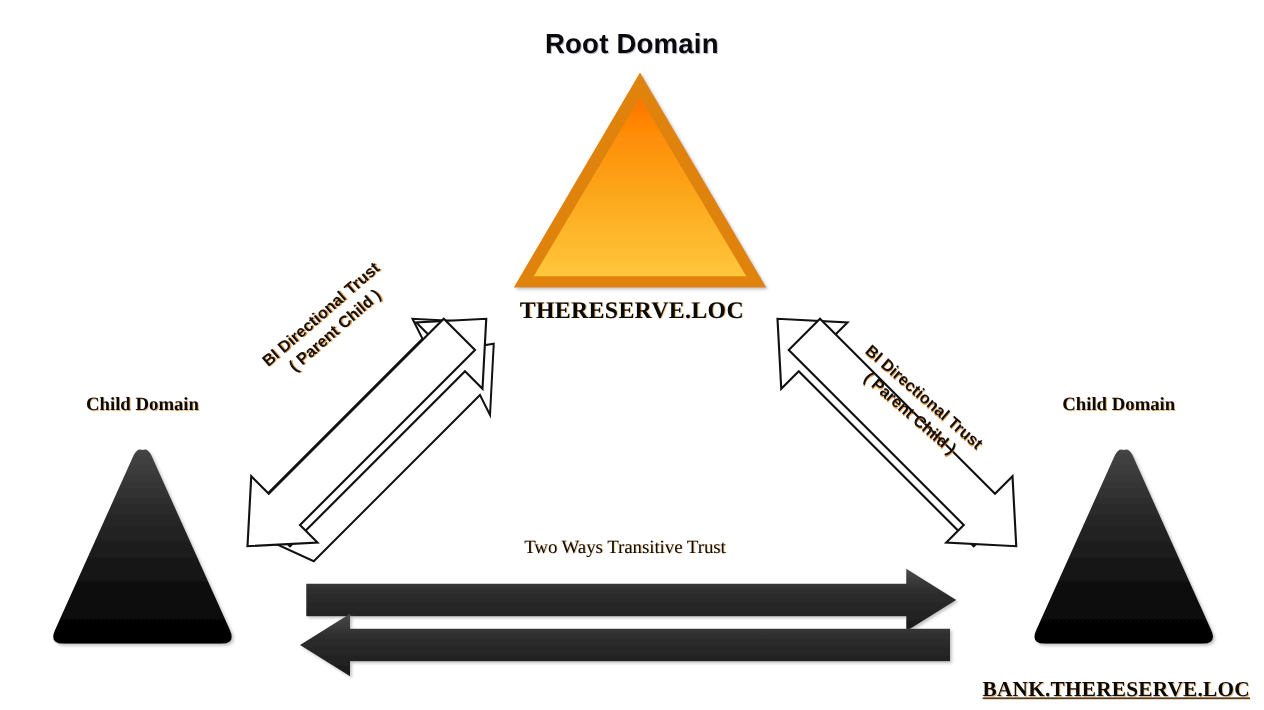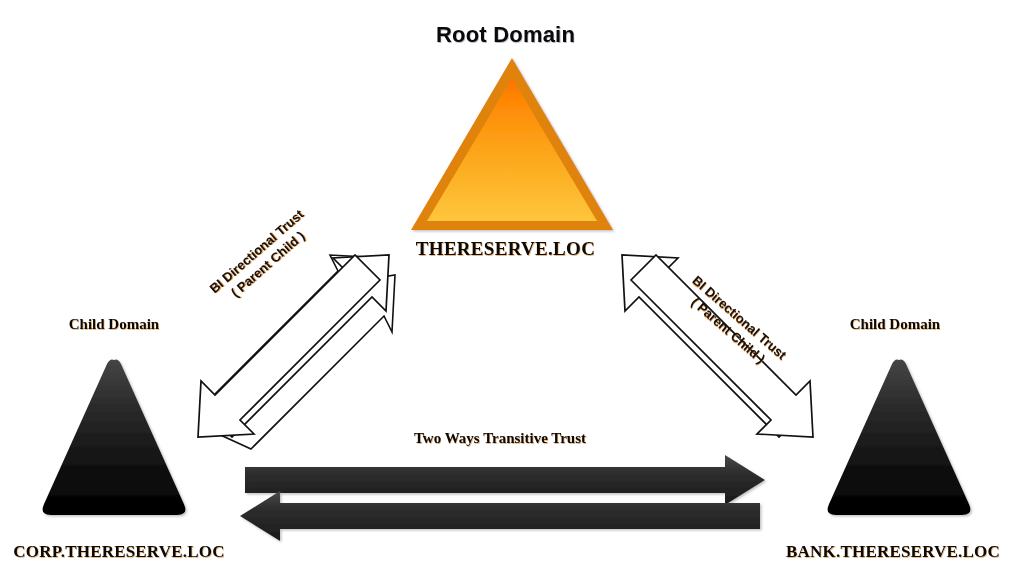--- a/index.html
+++ b/index.html
@@ -74,31 +74,32 @@
     font-size: 17px;
     letter-spacing: 0.2px;
   }
   #right-child-name {
     left: 775px;
     top: 542px;
     width: 236px;
     text-align: center;
     font-size: 17px;
     letter-spacing: 0.2px;
+    text-decoration: underline;
   }
   .transitive-label {
     position: absolute;
     left: 330px;
     top: 429px;
     width: 340px;
     text-align: center;
     font-size: 15px;
     line-height: 19px;
     color: #0a0a0a;
-    font-weight: bold;
+    font-weight: normal;
     font-family: "Liberation Serif", serif;
     text-shadow: 0.7px 0.7px 0 rgba(225,130,20,0.55);
   }
   .diag-label {
     position: absolute;
     font-family: "Liberation Sans", sans-serif;
     font-weight: bold;
     font-size: 13px;
     line-height: 17px;
     color: #111111;
@@ -249,21 +250,20 @@
                Z" fill="url(#darkArrowGrad)"></path>
     </g>
   </svg>
 
   <div class="label" id="root-domain-title">Root Domain</div>
 
   <div class="label" id="root-domain-name">THERESERVE.LOC</div>
 
   <div class="label" id="left-child-title">Child Domain</div>
 
-  <div class="label" id="left-child-name">CORP.THERESERVE.LOC</div>
 
   <div class="label" id="right-child-title">Child Domain</div>
 
   <div class="label" id="right-child-name">BANK.THERESERVE.LOC</div>
 
   <div class="diag-label" id="left-trust-label">
     <div>BI Directional Trust</div>
     <div>( Parent Child )</div>
   </div>
 

